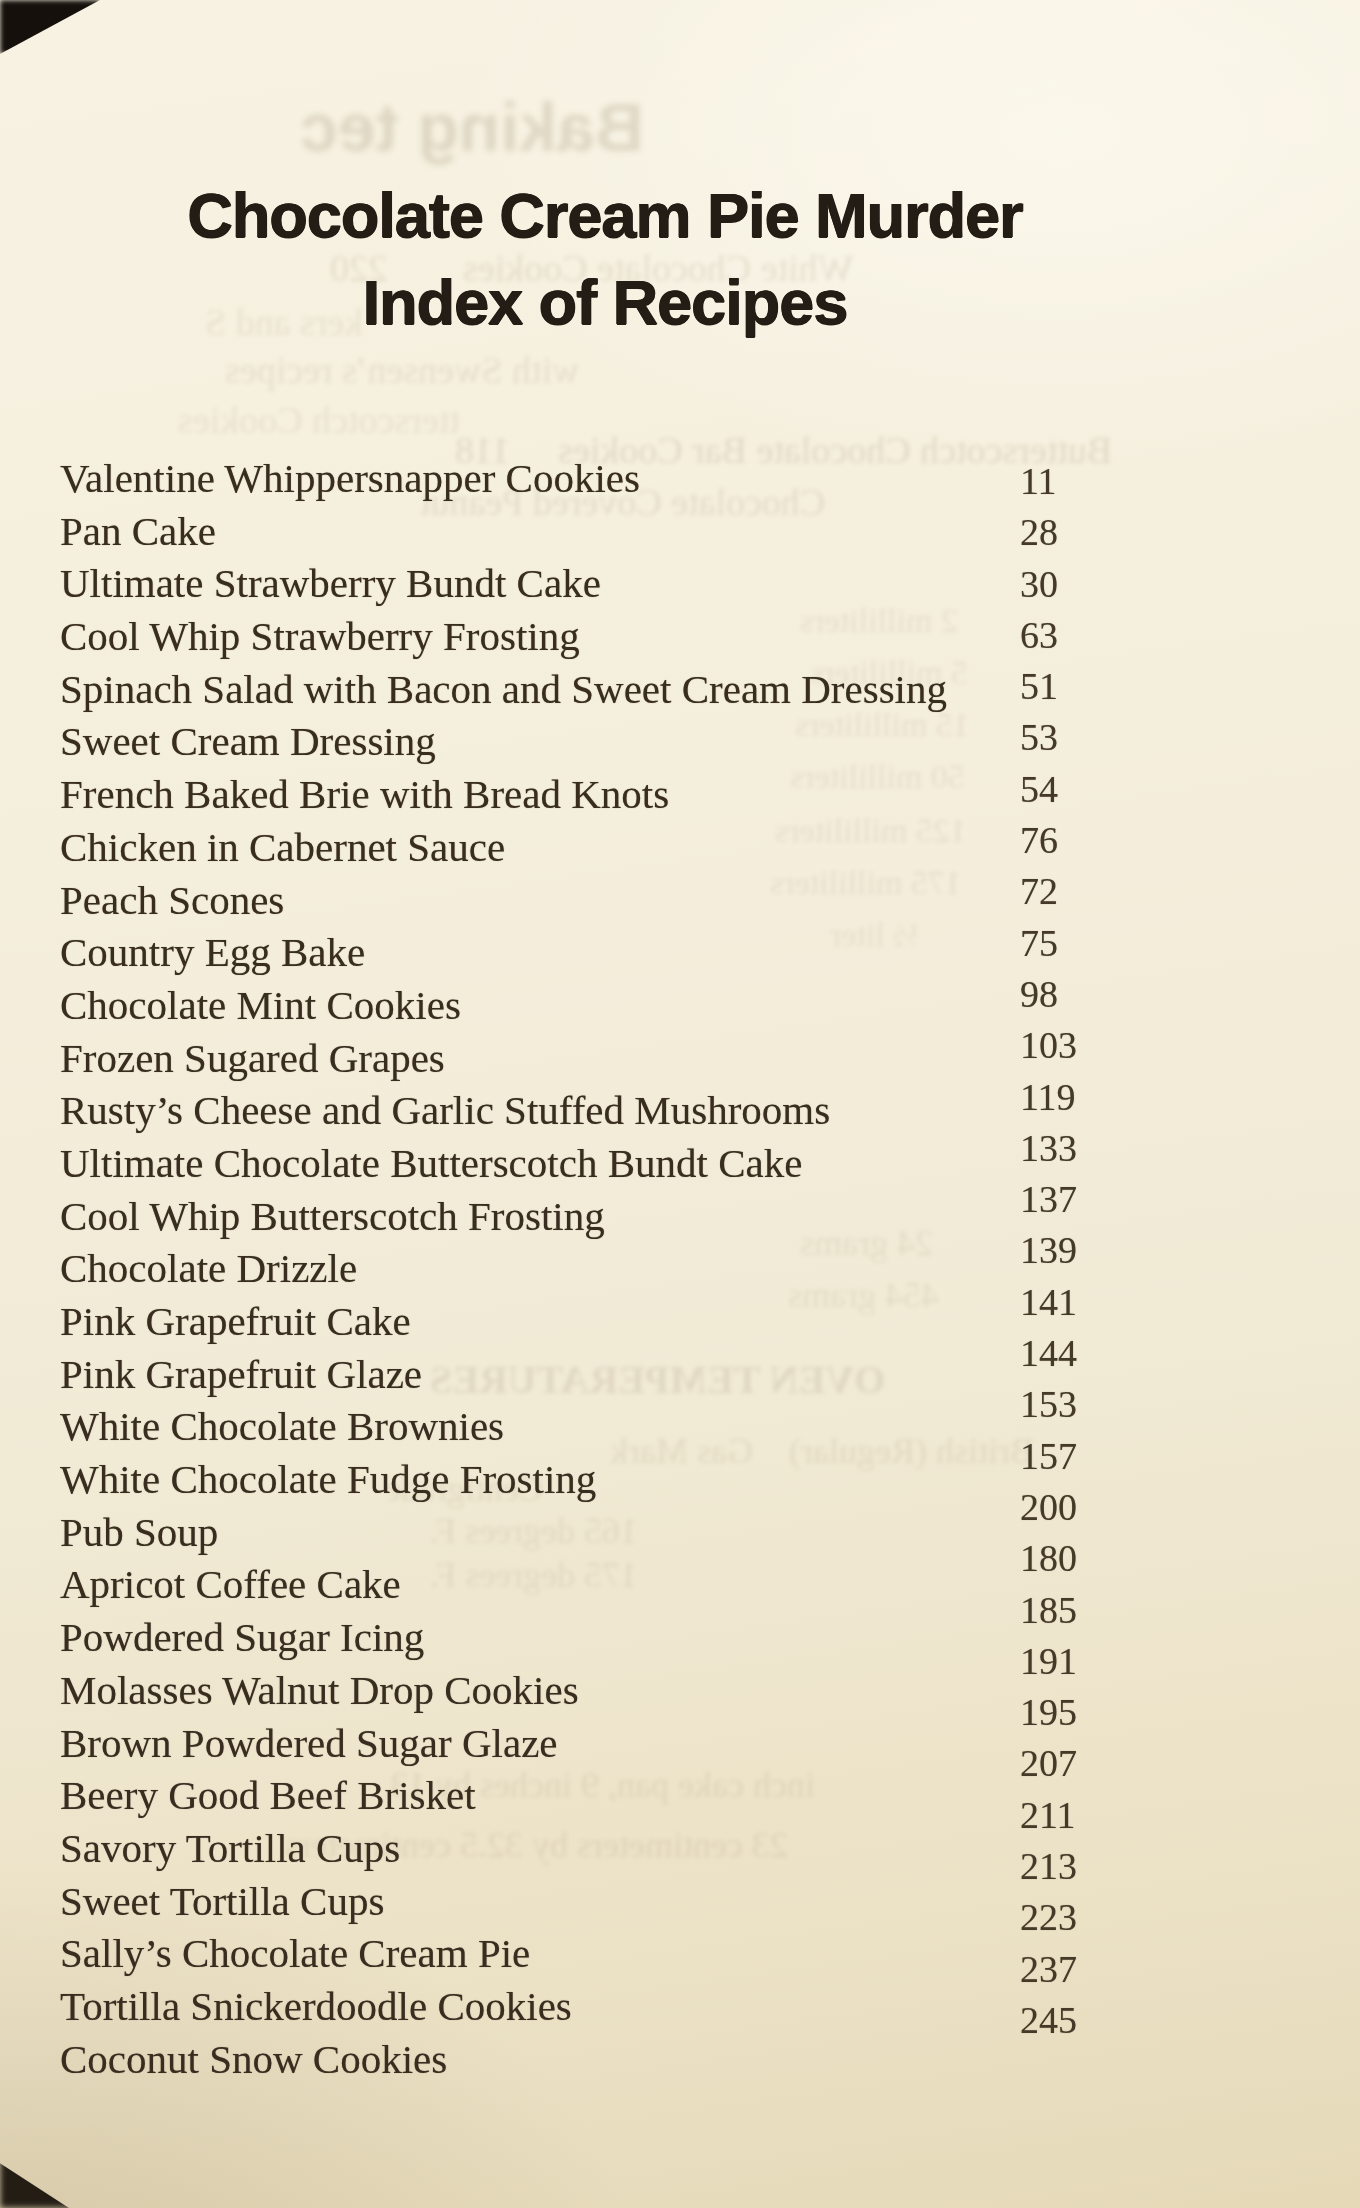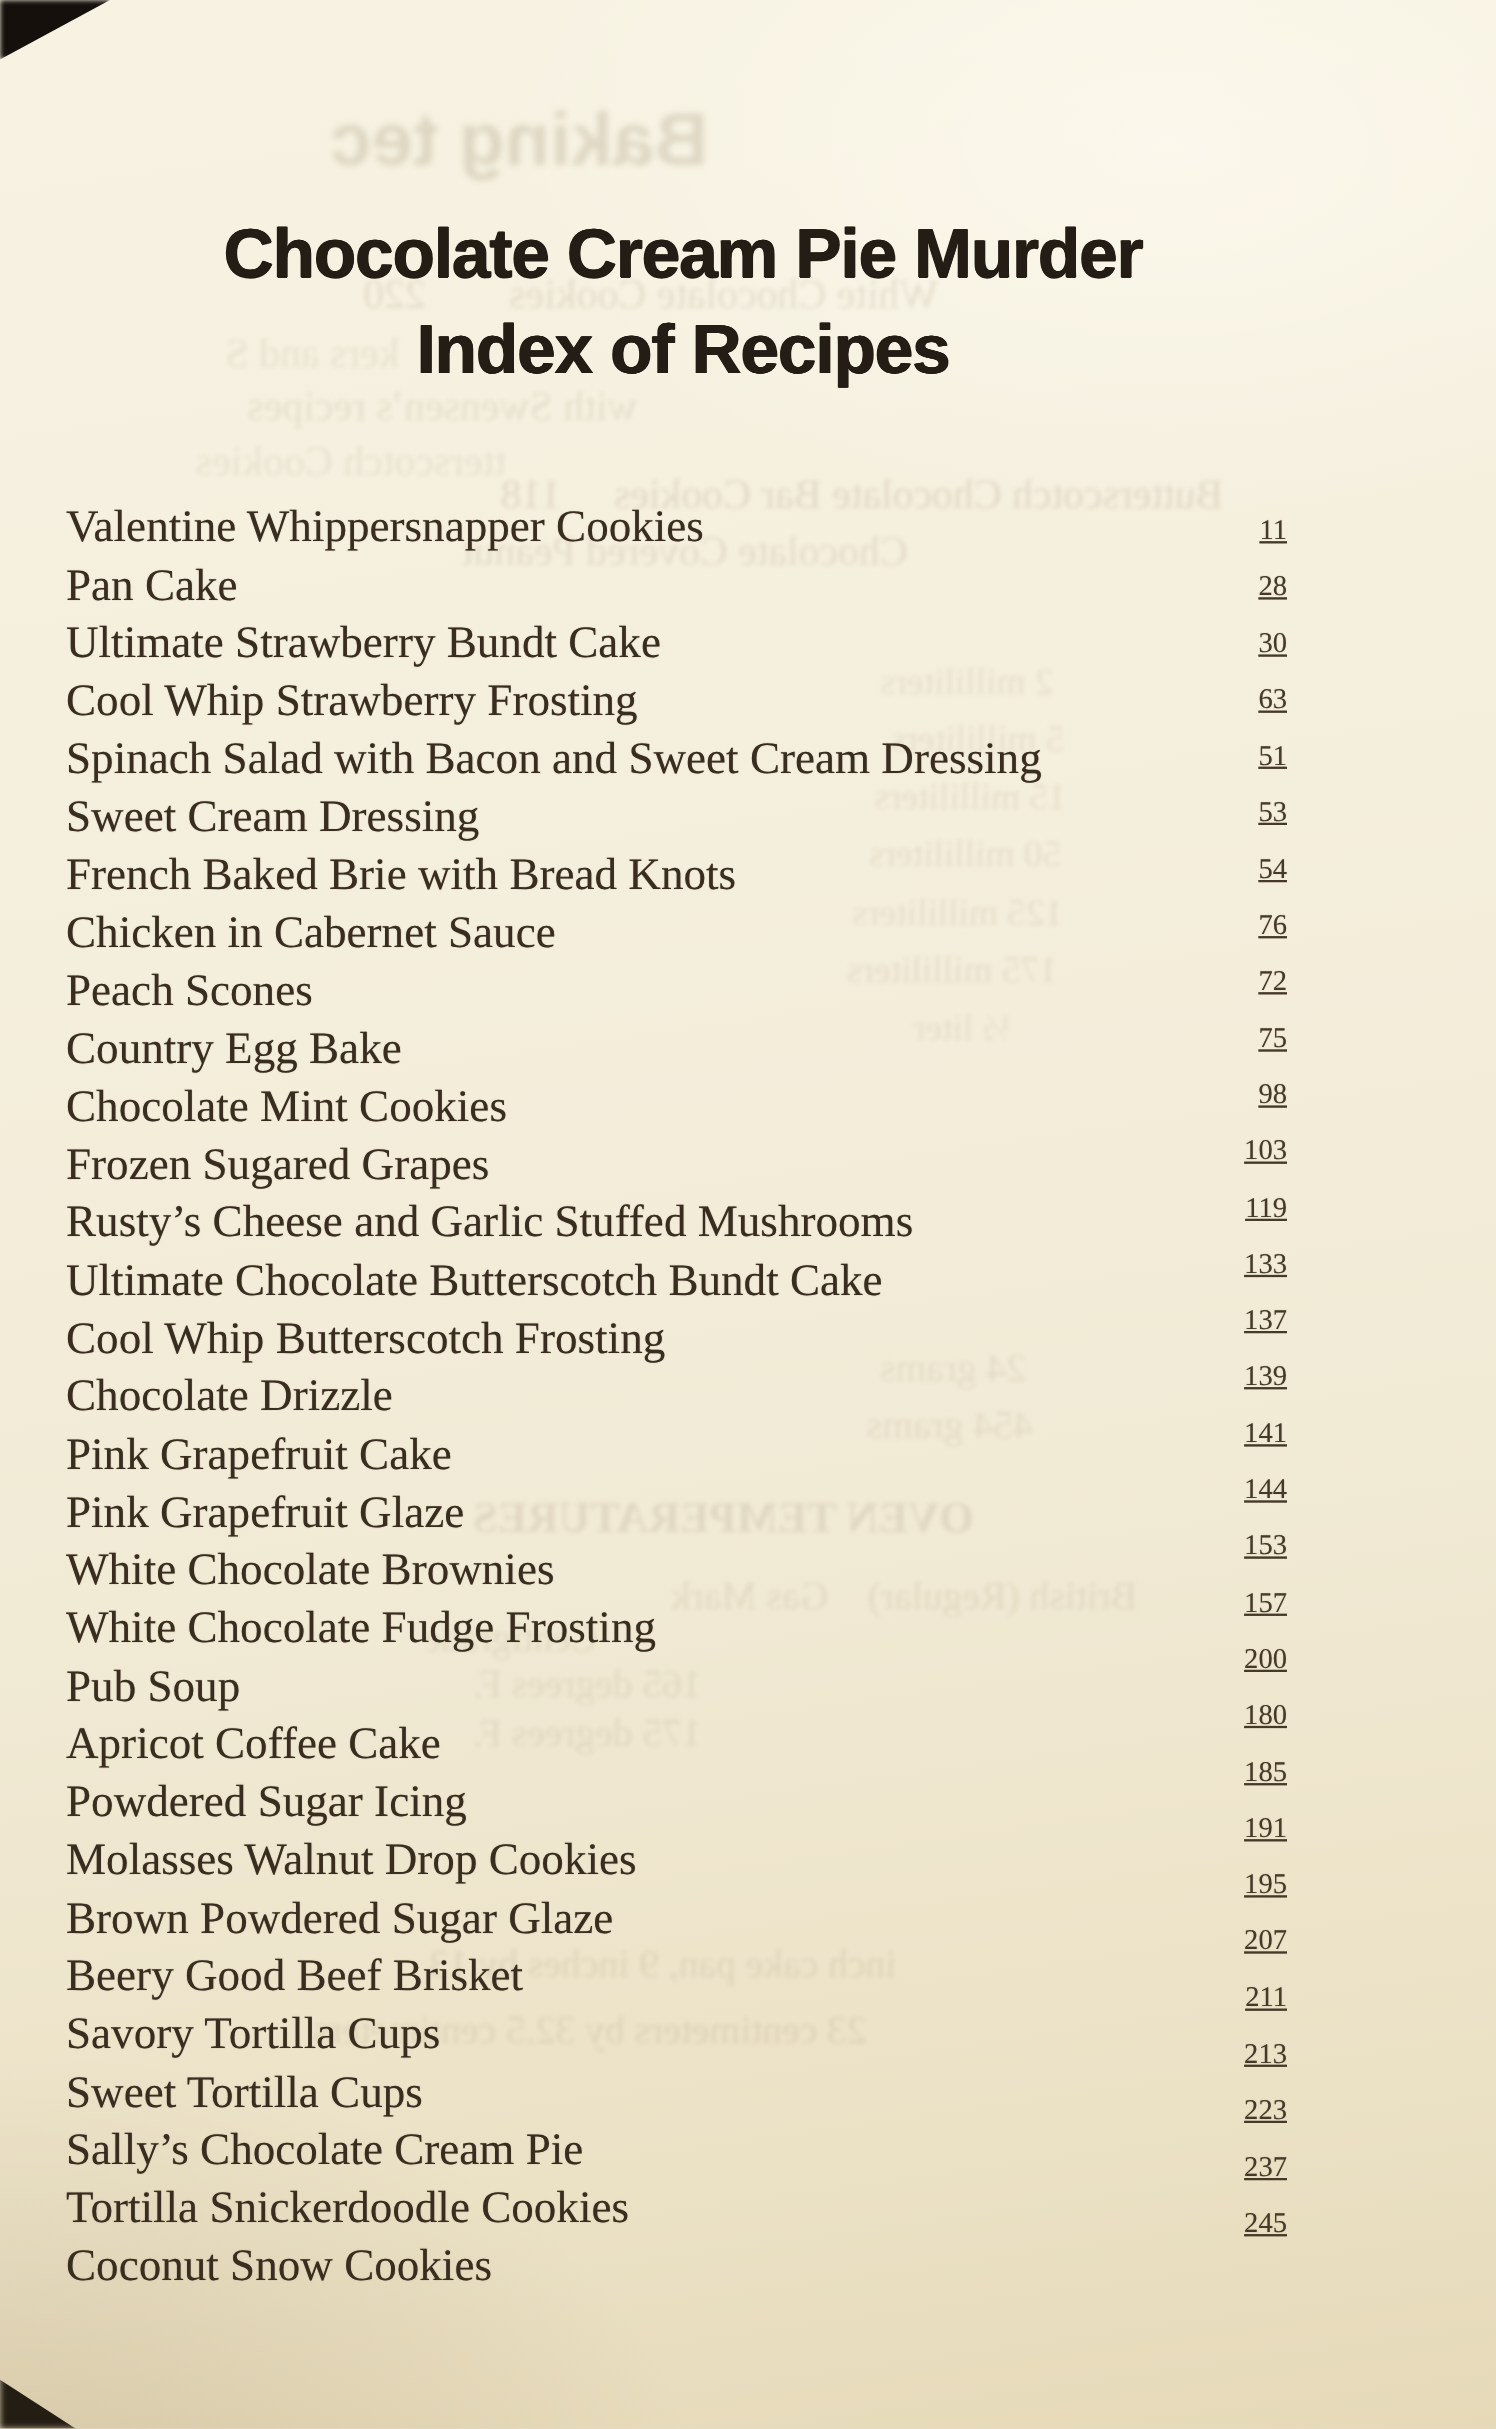--- a/index.html
+++ b/index.html
@@ -62,21 +62,21 @@
   .ghosts .ghost:nth-child(18) { left: 610px; top: 1430px; font-size: 36px; opacity: .12; }
   .ghosts .ghost:nth-child(19) { left: 385px; top: 1468px; font-size: 36px; opacity: .12; }
   .ghosts .ghost:nth-child(20) { left: 430px; top: 1510px; font-size: 36px; opacity: .12; }
   .ghosts .ghost:nth-child(21) { left: 430px; top: 1554px; font-size: 36px; opacity: .12; }
   .ghosts .ghost:nth-child(22) { left: 390px; top: 1764px; font-size: 36px; opacity: .13; }
   .ghosts .ghost:nth-child(23) { left: 285px; top: 1824px; font-size: 36px; opacity: .13; }
   
   .title {
     position: absolute;
     left: 0; top: 172px; width: 1210px;
-    margin: 16px;
+    margin: 0;
     text-align: center;
     font-family: "Liberation Sans", sans-serif;
     font-weight: bold;
     font-size: 63px;
     line-height: 87px;
     letter-spacing: -1px;
     color: #241d16;
     text-shadow: 0.6px 0 currentColor, -0.6px 0 currentColor, 0 0.5px currentColor;
   }
   
@@ -84,25 +84,24 @@
     position: absolute;
     left: 60px; top: 452px; width: 1000px;
     font-size: 41px;
     color: #382d1f;
     text-shadow: 0 0 1px rgba(56,45,31,0.45);
   }
   .name-row { line-height: 52.7px; height: 52.7px; white-space: nowrap; }
   .pages {
     position: absolute;
     left: 1020px; top: 456px; width: 150px;
-    text-align: right;
-    font-size: 26px;
+    text-align: left;
+    font-size: 38px;
     color: #453a28;
     text-shadow: 0 0 1px rgba(69,58,40,0.4);
-    text-decoration: underline;
   }
   .page-row { line-height: 51.3px; height: 51.3px; }
 </style>
 </head>
 <body>
 
 <div class="page">
 
   <div class="ghosts">
       <div class="ghost">Baking tec</div>

